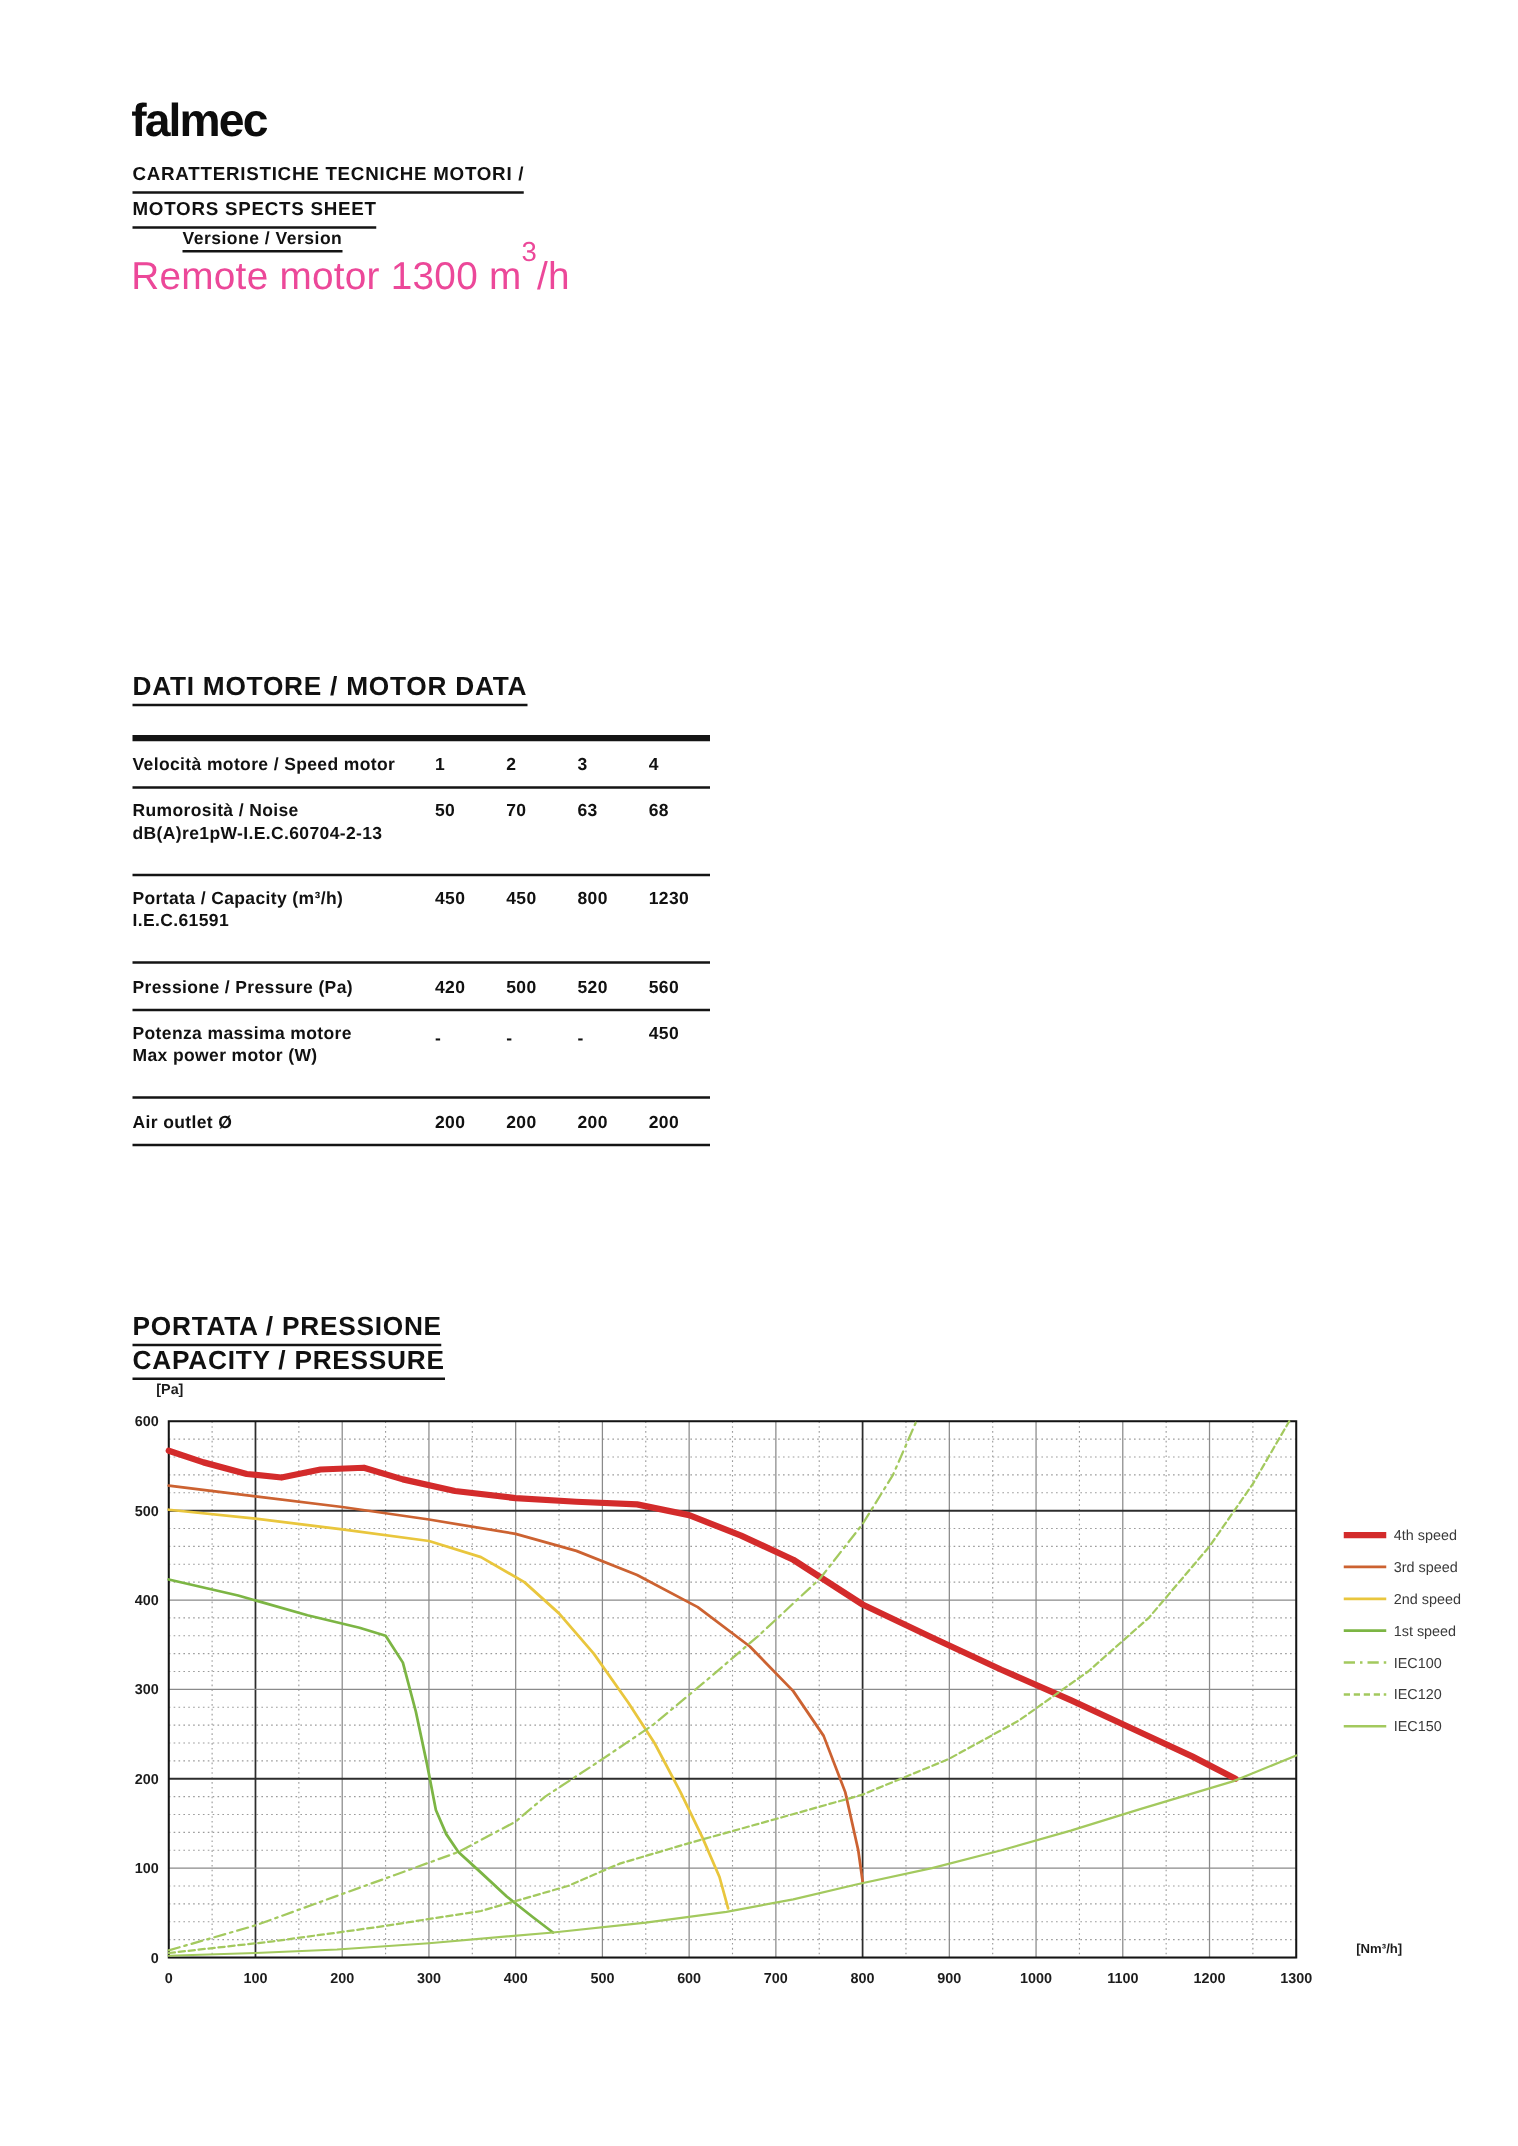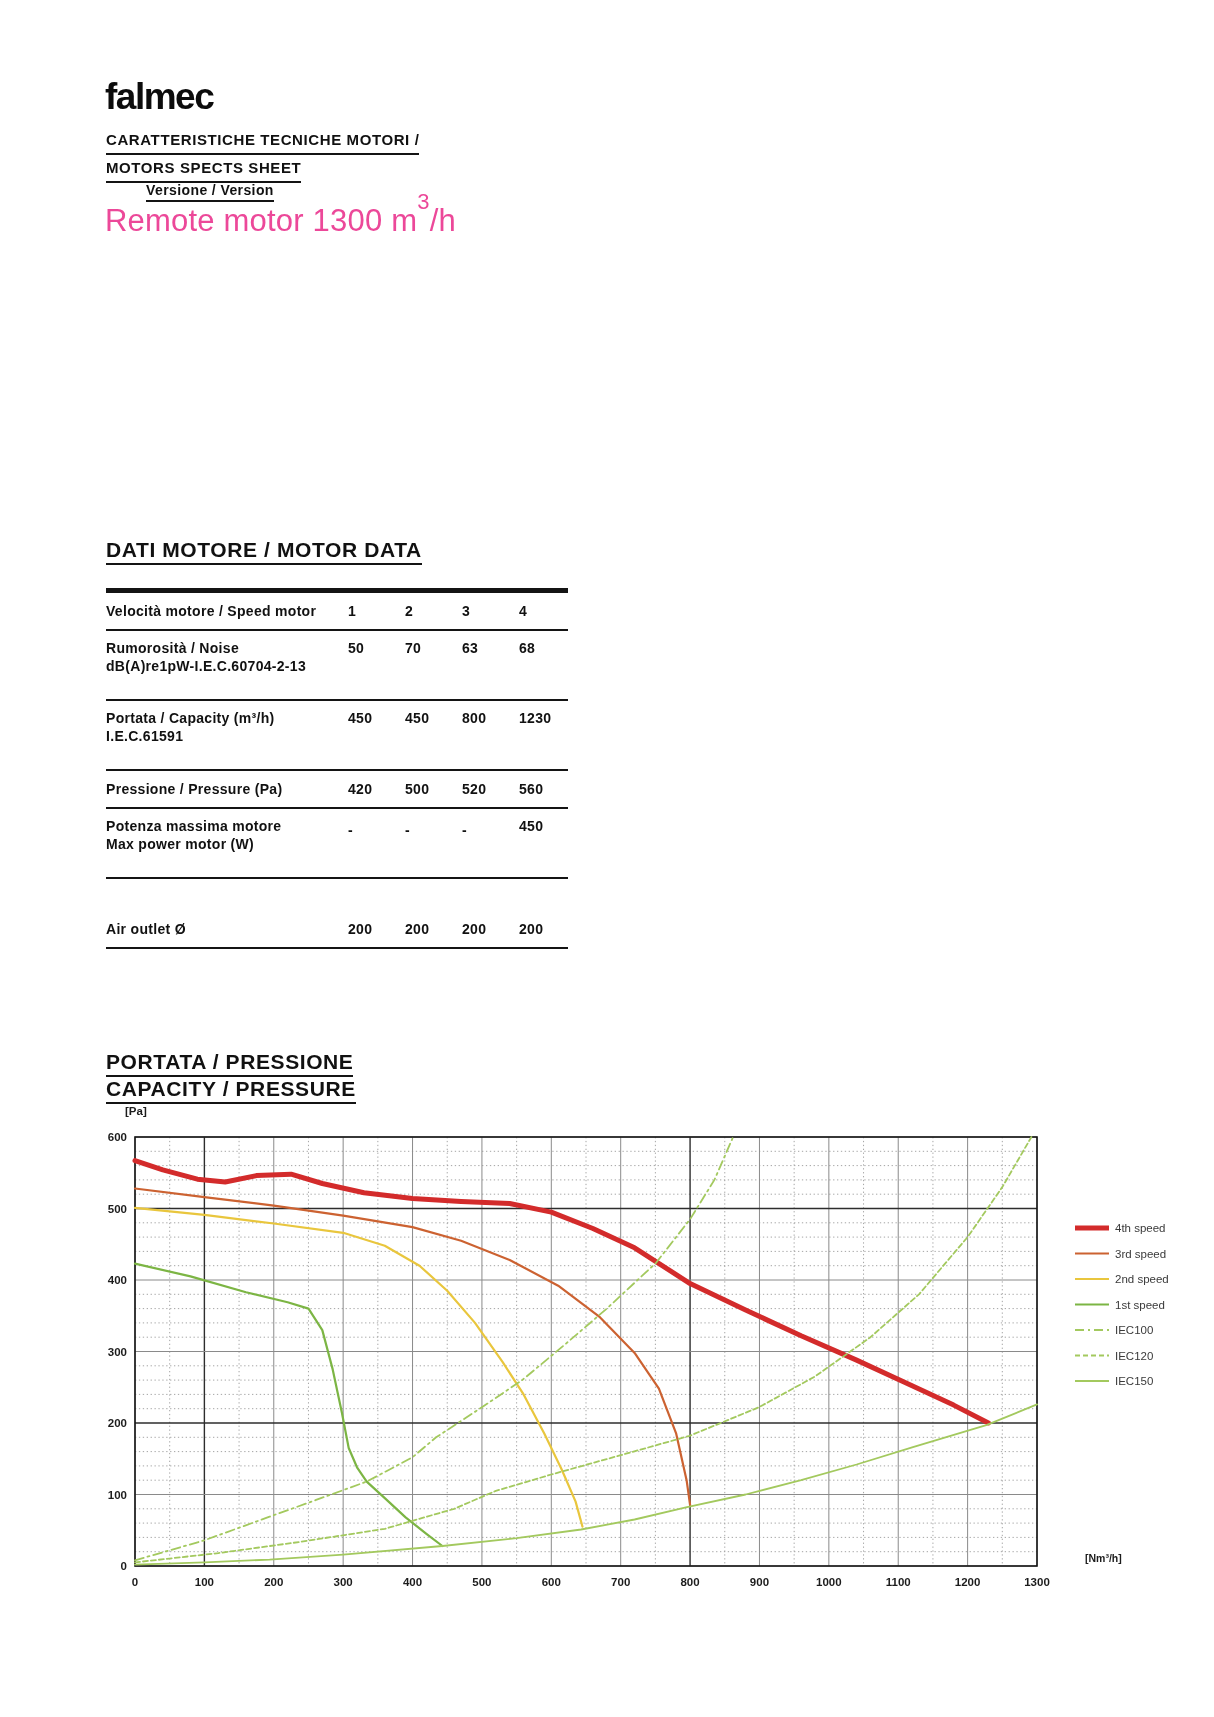--- a/index.html
+++ b/index.html
@@ -24,21 +24,21 @@
   .model-title sup { font-size:22px; position:relative; top:-11px; }
 
   .section-title { position:absolute; font-size:21px; font-weight:bold; letter-spacing:0.6px;
                    line-height:23px; }
 
   
   .motor-table { position:absolute; left:106px; top:588px; width:462px;
                  border-top:5px solid #141414; border-bottom:2px solid #141414; }
   .t-row { display:flex; border-bottom:2px solid #141414; font-size:14px; font-weight:bold;
            letter-spacing:0.3px; line-height:18px; }
-  .t-row:last-child { border-bottom:none;margin-top:32px; }
+  .t-row:last-child { border-bottom:none; }
   .t-label { flex:1; padding:8px 4px 24px 0; }
   .t-val { width:57px; padding:8px 0 7px 0; }
   .t-val.last { width:49px; }
   .pad-s { padding-top:9px; padding-bottom:9px; }
 
   .chart-wrap { position:absolute; left:95px; top:1095px; width:1105px; height:560px; }
   svg text { font-family:"Liberation Sans", sans-serif; }
 </style>
 </head>
 <body>

